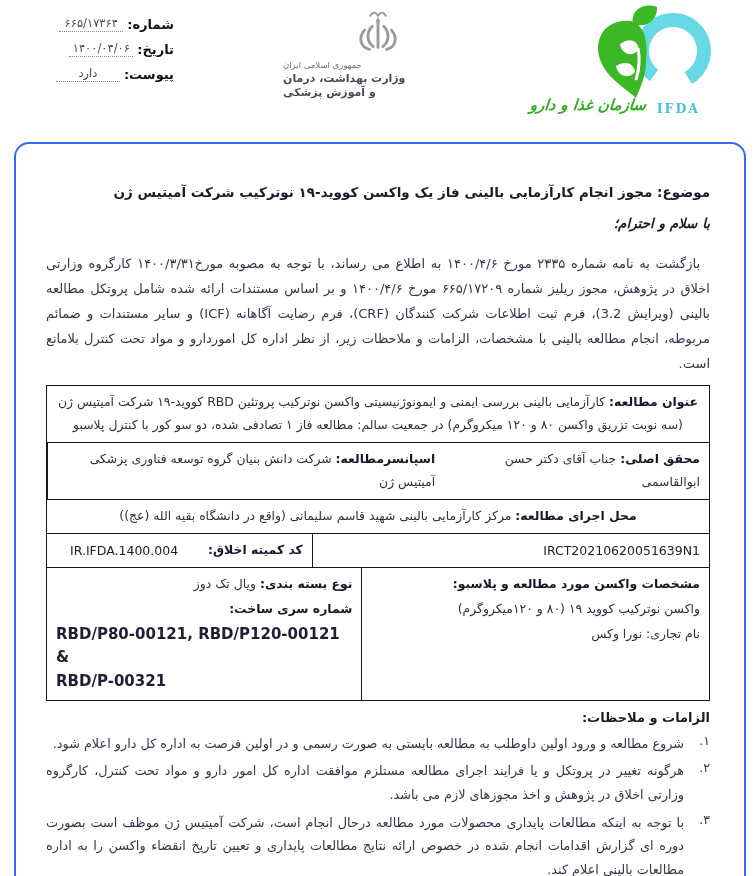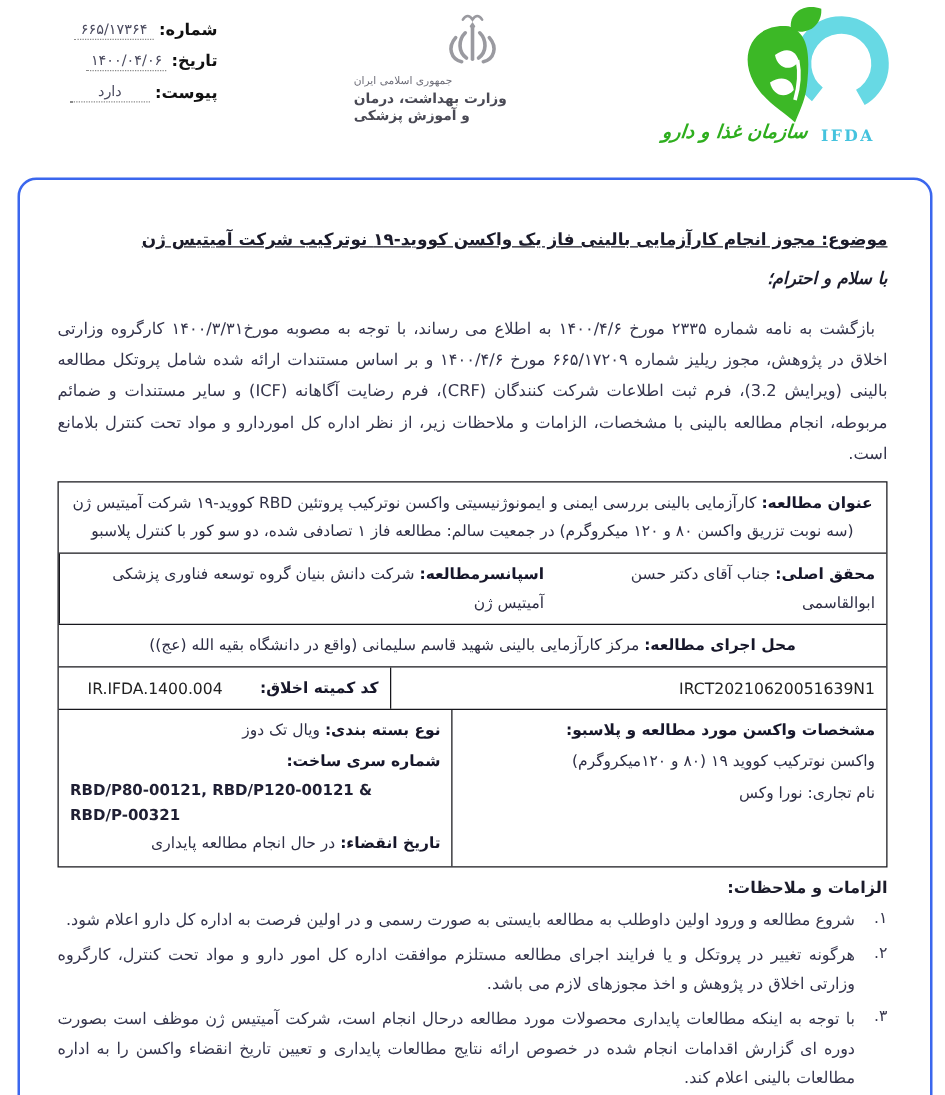--- a/index.html
+++ b/index.html
@@ -25,38 +25,38 @@
   .ifda-fa { position:absolute; bottom:16px; right:96px; font-size:15px; font-weight:bold; font-style:italic;
              color:#2eae1e; white-space:nowrap; transform:skewX(-6deg); }
   .ifda-en { position:absolute; bottom:14px; right:42px; font-size:12.5px; font-weight:bold;
              color:#45c3de; letter-spacing:2px; font-family:"DejaVu Serif", serif; }
 
   
   .letter { position:absolute; top:142px; left:14px; width:732px; height:800px;
             border:2px solid #3b67ee; border-radius:15px; padding:40px 34px 10px 30px; background:#fff; }
 
   .recipient  { font-size:14px; font-weight:bold; color:#1c1c2b; margin-bottom:20px; }
-  .subject    { font-size:13.5px; font-weight:bold; color:#1c1c2b; margin-bottom:15px;text-decoration:underline; }
+  .subject    { font-size:13.5px; font-weight:bold; color:#1c1c2b; margin-bottom:15px; }
   .salutation { font-size:13.5px; font-weight:bold; font-style:italic; color:#1c1c2b; margin-bottom:10px; }
   .body-text  { font-size:13px; line-height:1.93; text-align:justify; color:#35354c; text-indent:10px; margin-bottom:9px;margin-top:20px; }
 
   
   .study-table { width:100%; border:1.6px solid #17171c; font-size:12.4px; color:#2e2e44; }
   .trow { display:flex; border-top:1.6px solid #17171c; }
   .trow:first-child { border-top:none; }
   .tcell { padding:5px 9px; line-height:1.85; }
   .tcell.full { width:100%;text-align:center; }
   .w60 { width:60%; } .w40 { width:40%; }
   .w52 { width:52.5%; } .w48 { width:47.5%; }
   .sep { border-left:1.6px solid #17171c; }
   .lbl { font-weight:bold; color:#17172a; }
   .between { display:flex; justify-content:space-between; align-items:center; }
   .code { font-size:12.5px; color:#222; padding-left:14px; }
   .vt > div { margin-bottom:2px; }
-  .ltr { direction:ltr; text-align:left; font-size:12px; color:#1f1f33; font-weight:bold; line-height:1.5; }
+  .ltr { direction:ltr; text-align:left; font-size:15px; color:#1f1f33; font-weight:bold; line-height:1.5; }
   .center-line { text-align:center; padding-left:40px; }
 
   
   .req-head { font-size:13px; font-weight:bold; color:#1c1c2b; margin:9px 0 7px 0; }
   .req-list { list-style:none; }
   .req-item { display:flex; margin-bottom:4px; }
   .req-num  { flex:0 0 26px; font-size:12.5px; color:#35354c; padding-top:1px; }
   .req-txt  { flex:1; font-size:12.8px; line-height:1.85; text-align:justify; color:#35354c; }
 </style>
 </head>
@@ -159,23 +159,20 @@
             <span>نام تجاری:</span><span> نورا وکس</span>
           </div>
         </div>
         <div class="tcell w48 vt">
           <div>
             <span class="lbl">نوع بسته بندی:</span><span> ویال تک دوز</span>
           </div>
           <div class="lbl">شماره سری ساخت:</div>
           <div class="ltr">RBD/P80-00121, RBD/P120-00121 &amp;</div>
           <div class="ltr">RBD/P-00321</div>
-          <div>
-            <span class="lbl">تاریخ انقضاء:</span><span> در حال انجام مطالعه پایداری</span>
-          </div>
         </div>
       </div>
     </section>
 
     <h3 class="req-head">الزامات و ملاحظات:</h3>
 
     <ol class="req-list">
       <li class="req-item">
         <span class="req-num">۱.</span>
         <span class="req-txt">شروع مطالعه و ورود اولین داوطلب به مطالعه بایستی به صورت رسمی و در اولین فرصت به اداره کل دارو اعلام شود.</span>

